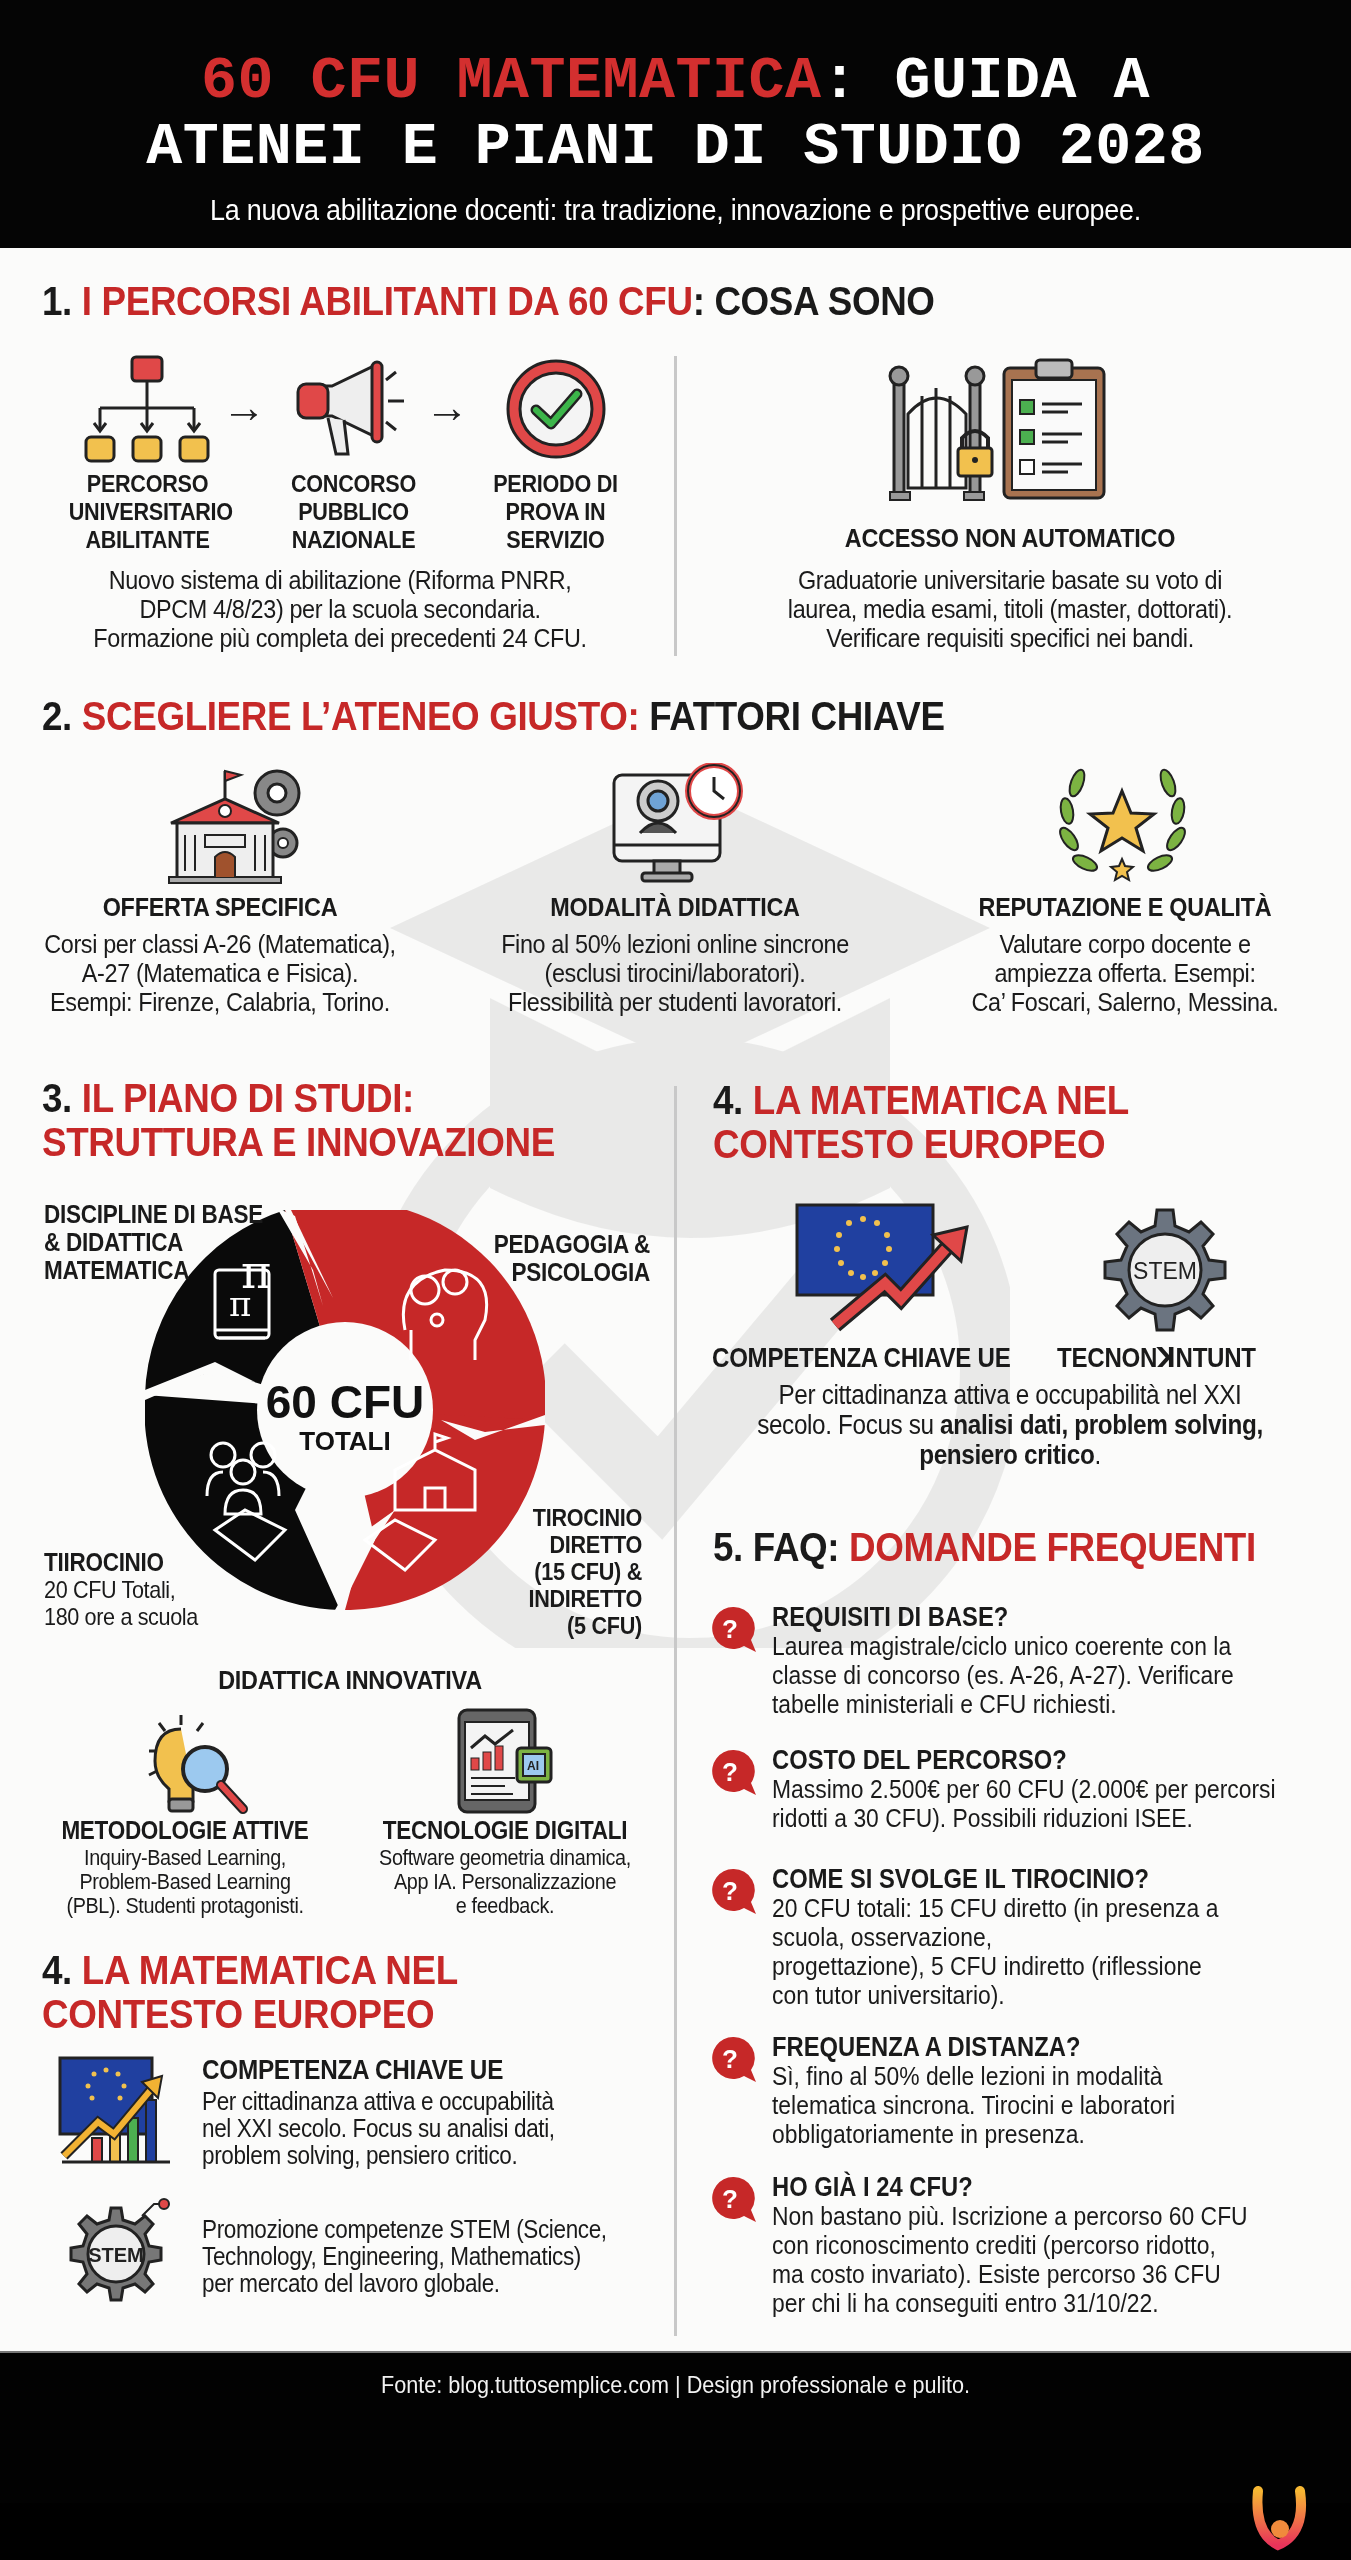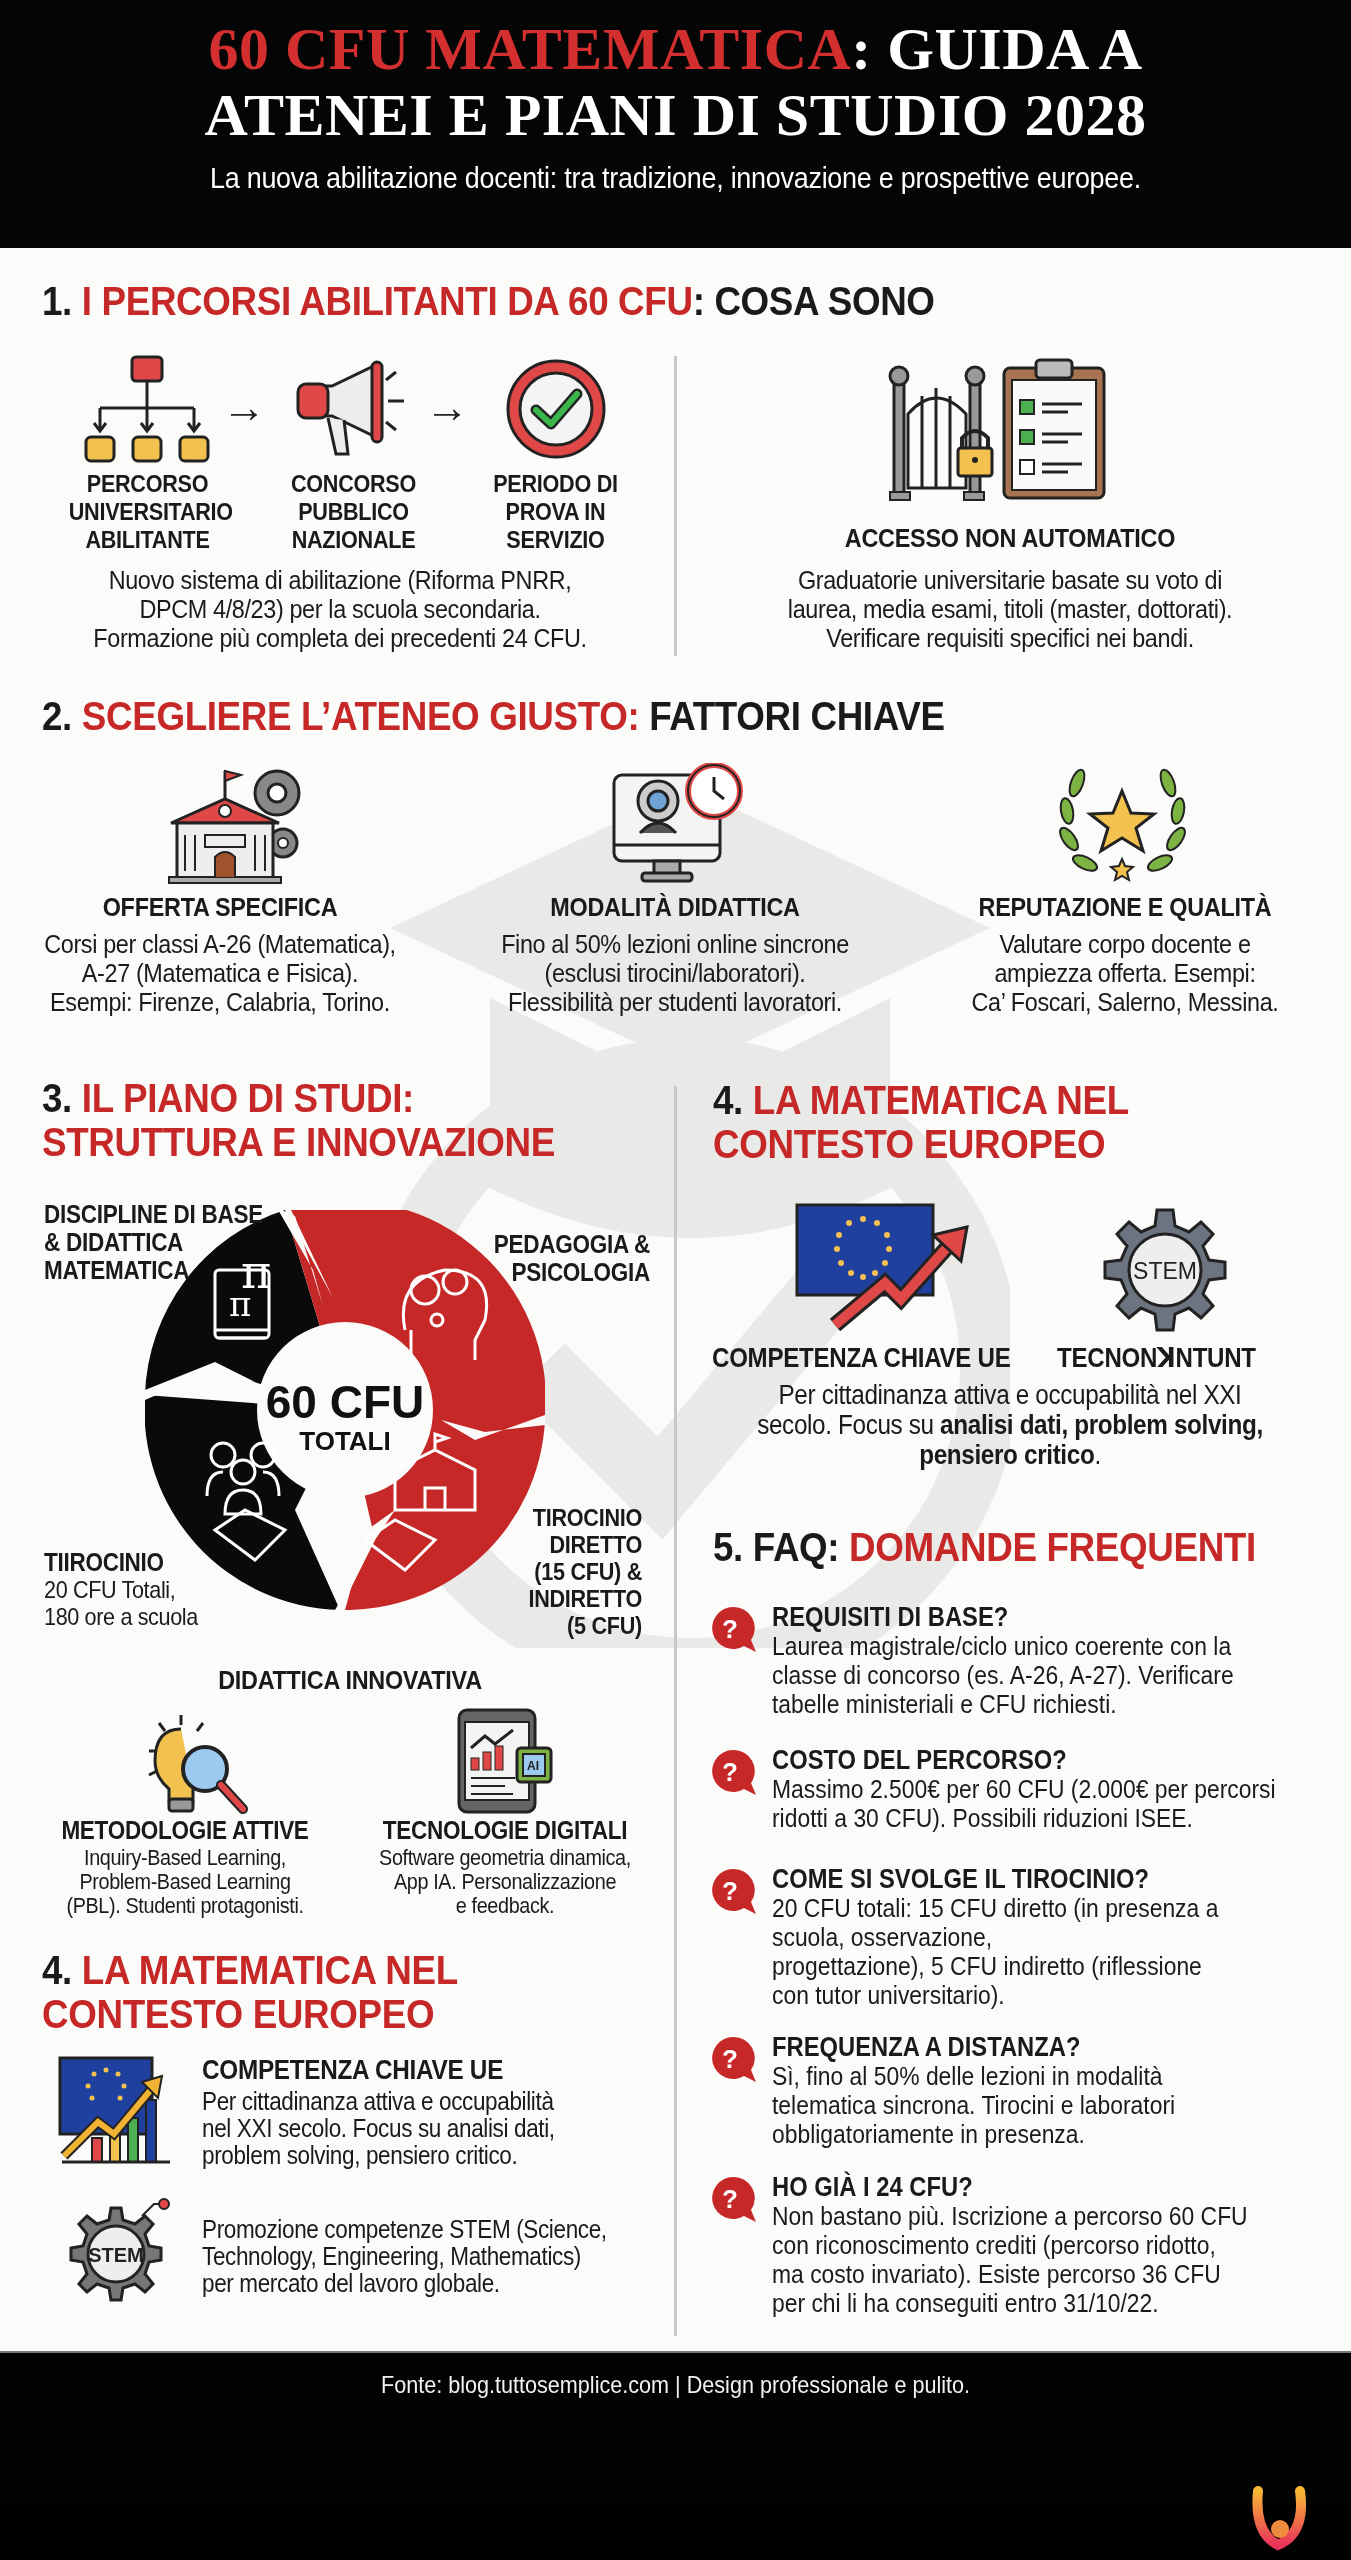--- a/index.html
+++ b/index.html
@@ -3,21 +3,21 @@
 <meta charset="utf-8">
 <style>
   * { box-sizing: border-box; margin: 0; padding: 0; }
   html, body { width: 1351px; height: 2560px; background: #000; overflow: hidden; }
   body { font-family: "Liberation Sans", "DejaVu Sans", sans-serif; color: #1a1a1a; position: relative; }
 
   .red { color: #c62828; }
 
   
   #header { position: absolute; left: 0; top: 0; width: 1351px; height: 248px; background: #050505; text-align: center; color: #fff; }
-  #header .title { font-family: Liberation Serif, serif; font-weight: 700; font-size: 60px; line-height: 66px; letter-spacing: 0.5px; padding-top: 16px; }
+  #header .title { font-family: Liberation Mono, monospace; font-weight: 700; font-size: 60px; line-height: 66px; letter-spacing: 0.5px; padding-top: 16px; margin-top: 32px; }
   #header .title .red { color: #d32f2f; }
   #header .subtitle { font-family: "Liberation Sans", sans-serif; font-size: 29px; margin-top: 14px; letter-spacing: -0.3px; transform: scaleX(0.93); }
 
   
   #content { position: absolute; left: 0; top: 248px; width: 1351px; height: 2103px; background: #fbfbfa; overflow: hidden; }
   #watermark { position: absolute; left: 370px; top: 520px; width: 640px; height: 880px; opacity: 0.09; pointer-events: none; }
 
   .h2 { position: absolute; font-weight: 700; font-size: 40px; line-height: 46px; letter-spacing: -0.4px; transform-origin: left top; transform: scaleX(0.92); color: #1a1a1a; white-space: nowrap; }
 
   .vdiv { position: absolute; width: 3px; background: #c8c8c8; }

